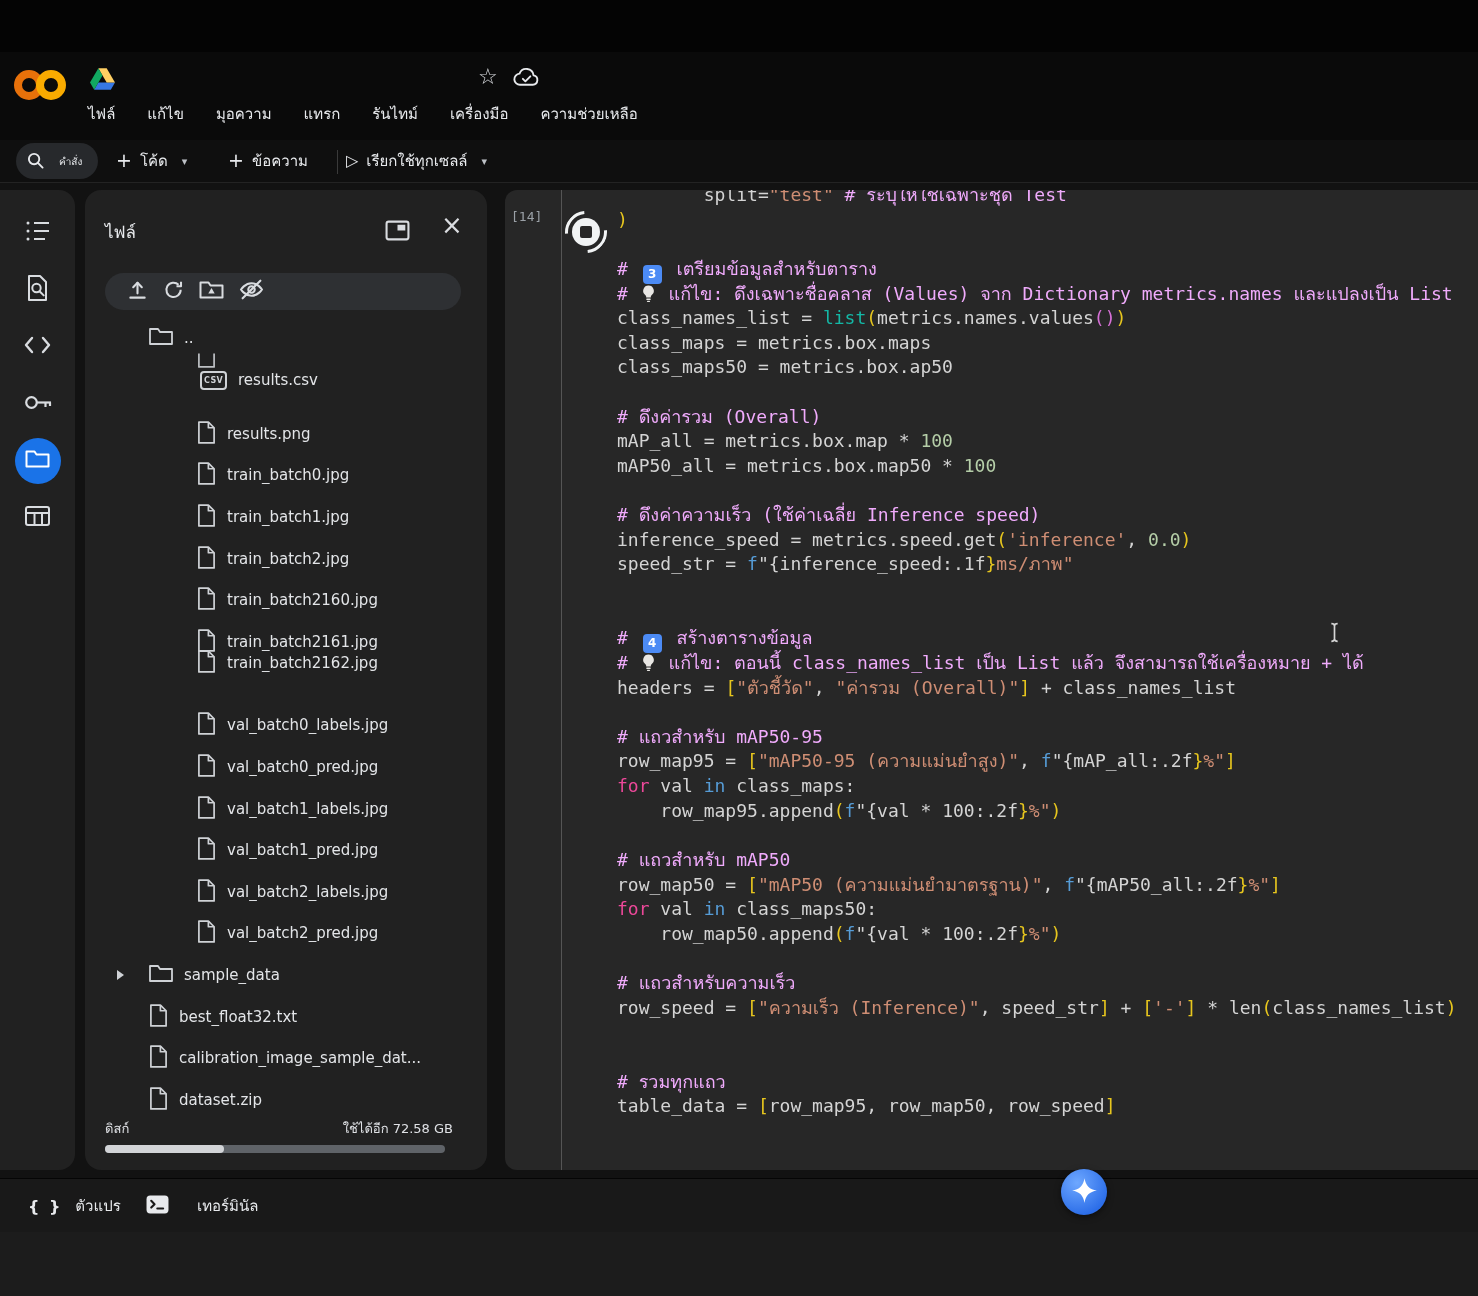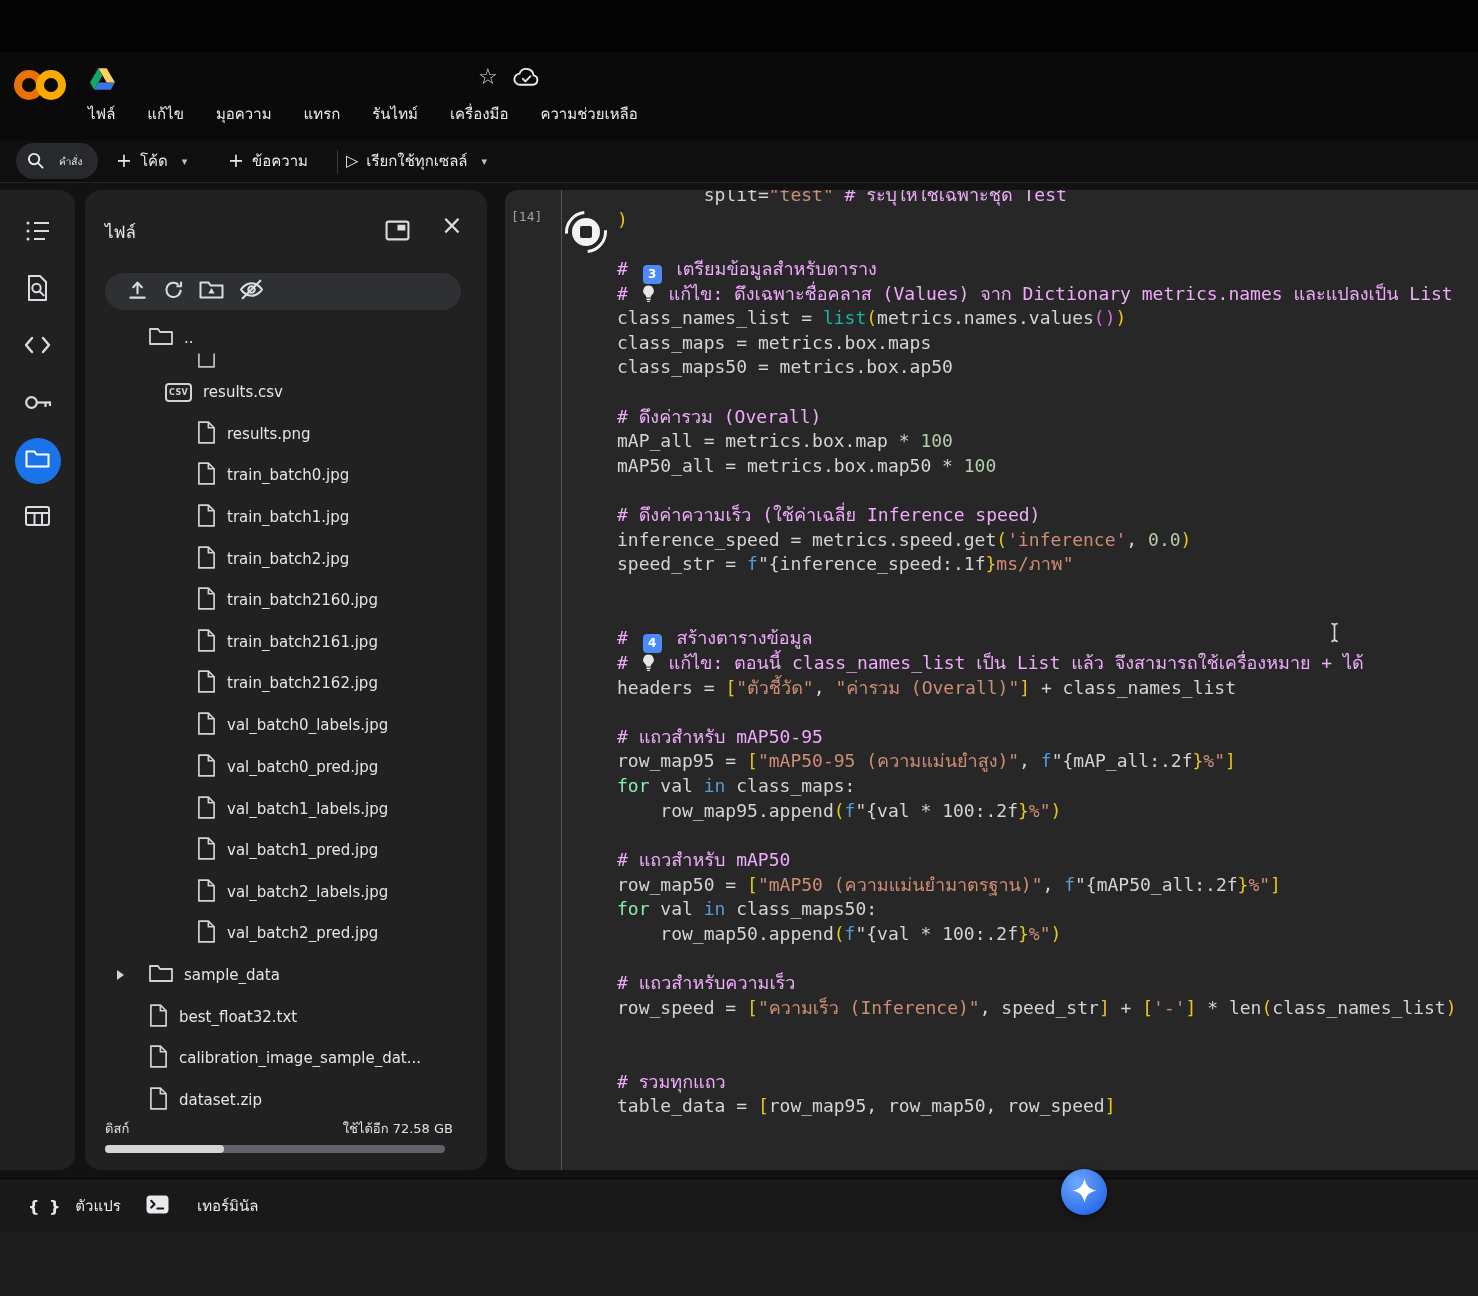--- a/index.html
+++ b/index.html
@@ -57,21 +57,21 @@
   #editor{position:absolute;left:505px;top:190px;width:973px;height:980px;background:#272727;border-radius:12px 0 0 12px;overflow:hidden;}
   #cell-line{position:absolute;left:56px;top:0;width:1px;height:980px;background:#555;}
   #gutter{position:absolute;left:6px;top:19px;font-family:"DejaVu Sans Mono","Liberation Mono",monospace;font-size:13px;color:#9aa0a6;}
   #spinner{position:absolute;left:60px;top:21px;width:42px;height:42px;}
   .spin-ring{position:absolute;inset:0;border:3px solid #f1f3f4;border-top-color:transparent;border-bottom-color:transparent;border-radius:50%;transform:rotate(40deg);}
   .spin-disc{position:absolute;left:7px;top:7px;width:28px;height:28px;background:#f1f3f4;border-radius:50%;}
   .spin-square{position:absolute;left:15px;top:15px;width:12px;height:12px;background:#272727;border-radius:2px;}
   #code-lines{position:absolute;left:112px;top:-7px;width:860px;
               font-family:"DejaVu Sans Mono","Liberation Mono",monospace;font-size:18px;}
   .code-line{height:24.63px;line-height:24.63px;white-space:pre;}
-  .tk-p{color:#d4d4d4;} .tk-c{color:#f0abfc;} .tk-s{color:#cf8e74;} .tk-k{color:#86efac;}
+  .tk-p{color:#d4d4d4;} .tk-c{color:#f0abfc;} .tk-s{color:#cf8e74;} .tk-k{color:#ec4899;}
   .tk-kb{color:#569cd6;} .tk-bi{color:#14b8a6;} .tk-n{color:#b5cea8;margin-top:20px;} .tk-by{color:#e7c61e;} .tk-bp{color:#d670d6;}
   .keycap{display:inline-flex;width:19px;height:19px;background:#4c8bf5;border-radius:4px;color:#fff;font-size:12px;font-weight:bold;
           align-items:center;justify-content:center;vertical-align:-3px;margin:0 4px;font-family:"DejaVu Sans",sans-serif;}
   .bulbwrap{margin:0 3px;}
   #ibeam{position:absolute;left:1328px;top:622px;}
   
   #bottombar{position:absolute;left:0;top:1178px;width:1478px;height:54px;background:#191919;border-top:1px solid #050505;}
   #var-btn{position:absolute;left:28px;top:15px;display:flex;align-items:center;gap:13px;font-size:15px;}
   #term-btn{position:absolute;left:146px;top:15px;display:flex;align-items:center;gap:28px;font-size:15px;}
   .brace-ico{font-size:16px;font-weight:bold;letter-spacing:2px;color:#e8eaed;}
@@ -216,21 +216,21 @@
             </svg></span>
           <span class="lbl">..</span>
         </div>
         <div class="tree-row" style="top: 154px; padding-left: 112px;">
           <span class="clip-top"><svg width="19" height="23" viewBox="0 0 20 24" fill="none" stroke="#cfd2d6" stroke-width="1.8" stroke-linejoin="round">
               <path d="M2 1h10l6 6v16H2z"></path>
               <path d="M12 1v6h6"></path>
             </svg></span>
           <span class="lbl"></span>
         </div>
-        <div class="tree-row" style="top: 188px; padding-left: 80px;">
+        <div class="tree-row" style="top: 176px; padding-left: 115px;">
           <span class="csvbadge">CSV</span>
           <span class="lbl">results.csv</span>
         </div>
         <div class="tree-row" style="top: 230px; padding-left: 112px;">
           <span><svg width="19" height="23" viewBox="0 0 20 24" fill="none" stroke="#cfd2d6" stroke-width="1.8" stroke-linejoin="round">
               <path d="M2 1h10l6 6v16H2z"></path>
               <path d="M12 1v6h6"></path>
             </svg></span>
           <span class="lbl">results.png</span>
         </div>
@@ -262,21 +262,21 @@
             </svg></span>
           <span class="lbl">train_batch2160.jpg</span>
         </div>
         <div class="tree-row" style="top: 438px; padding-left: 112px;">
           <span><svg width="19" height="23" viewBox="0 0 20 24" fill="none" stroke="#cfd2d6" stroke-width="1.8" stroke-linejoin="round">
               <path d="M2 1h10l6 6v16H2z"></path>
               <path d="M12 1v6h6"></path>
             </svg></span>
           <span class="lbl">train_batch2161.jpg</span>
         </div>
-        <div class="tree-row" style="top: 479px; padding-left: 112px;">
+        <div class="tree-row" style="top: 459px; padding-left: 112px;">
           <span><svg width="19" height="23" viewBox="0 0 20 24" fill="none" stroke="#cfd2d6" stroke-width="1.8" stroke-linejoin="round">
               <path d="M2 1h10l6 6v16H2z"></path>
               <path d="M12 1v6h6"></path>
             </svg></span>
           <span class="lbl">train_batch2162.jpg</span>
         </div>
         <div class="tree-row" style="top: 521px; padding-left: 112px;">
           <span><svg width="19" height="23" viewBox="0 0 20 24" fill="none" stroke="#cfd2d6" stroke-width="1.8" stroke-linejoin="round">
               <path d="M2 1h10l6 6v16H2z"></path>
               <path d="M12 1v6h6"></path>

